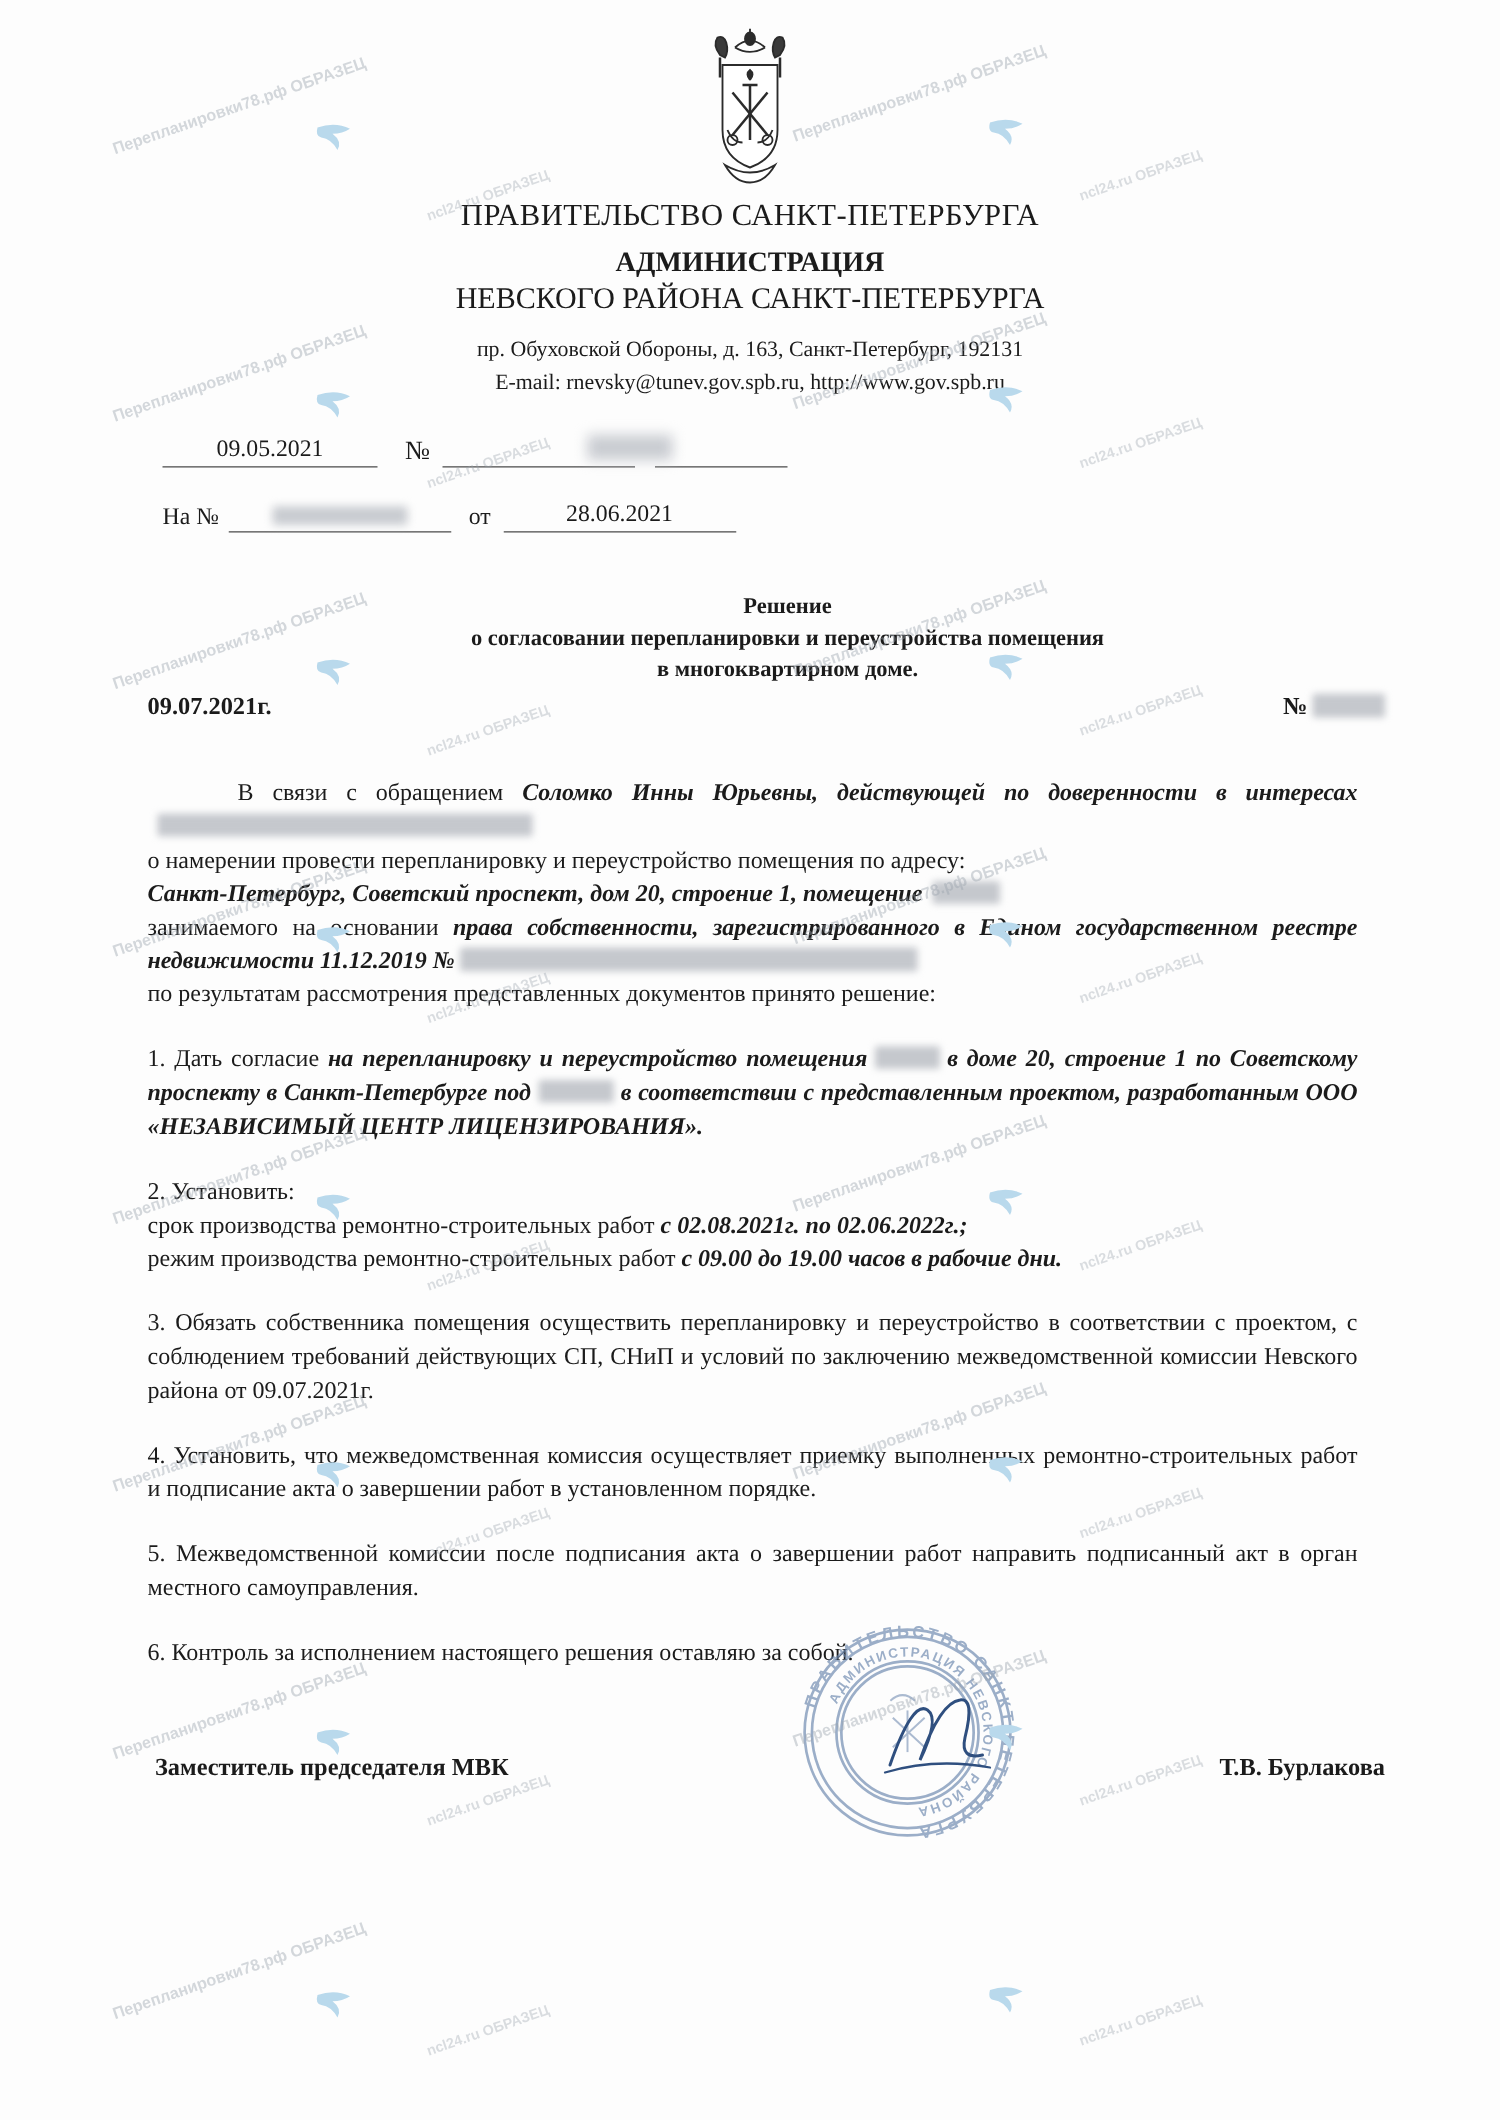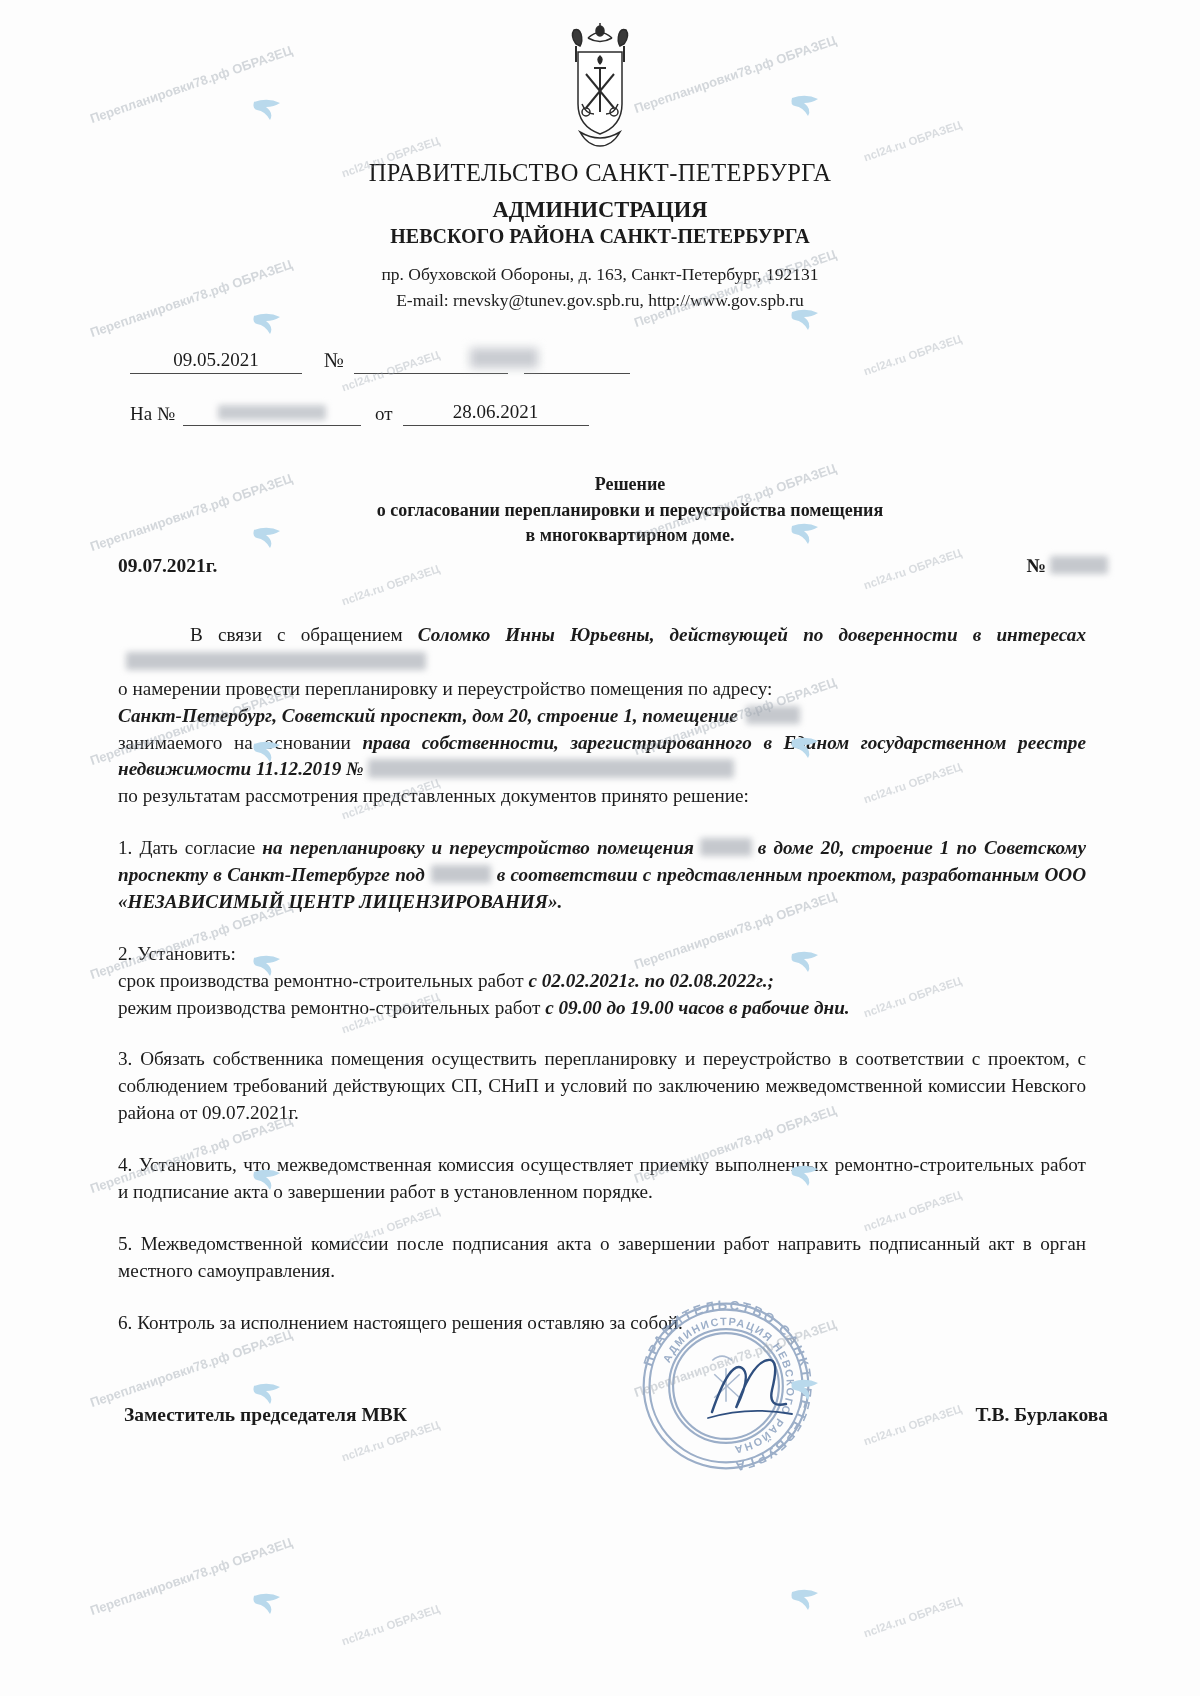--- a/index.html
+++ b/index.html
@@ -68,22 +68,22 @@
     line-height: 1.22;
     font-weight: 400;
   }
   .org-adm {
     font-size: 22.5px;
     font-weight: 700;
     line-height: 1.3;
     margin-top: 7px;
   }
   .org-dist {
-    font-size: 20px;
-    font-weight: 700;
+    font-size: 24px;
+    font-weight: 400;
     line-height: 1.25;
   }
   .contact {
     margin-top: 13px;
     font-size: 17.5px;
     line-height: 1.48;
   }
 
   
   .reg {
@@ -307,21 +307,21 @@
     <div class="gap"></div>
 
     <p>
       <span>1. Дать согласие </span><span class="it">на перепланировку и переустройство помещения</span><span class="redact-inline" style="width:52px;margin:0 6px"></span><span class="it">в доме 20, строение 1 по Советскому проспекту в Санкт-Петербурге под</span><span class="redact-inline" style="width:60px;margin:0 6px"></span><span class="it">в соответствии с представленным проектом, разработанным ООО «НЕЗАВИСИМЫЙ ЦЕНТР ЛИЦЕНЗИРОВАНИЯ».</span>
     </p>
 
     <div class="gap"></div>
 
     <p>2. Установить:</p>
     <p>
-      <span>срок производства ремонтно-строительных работ </span><span class="it">с 02.02.2021г. по 02.08.2022г.;</span>
+      <span>срок производства ремонтно-строительных работ </span><span class="it">с 02.08.2021г. по 02.06.2022г.;</span>
     </p>
     <p>
       <span>режим производства ремонтно-строительных работ </span><span class="it">с 09.00 до 19.00 часов в рабочие дни.</span>
     </p>
 
     <div class="gap"></div>
 
     <p>3. Обязать собственника помещения осуществить перепланировку и переустройство в соответствии с проектом, с соблюдением требований действующих СП, СНиП и условий по заключению межведомственной комиссии Невского района от 09.07.2021г.</p>
 
     <div class="gap"></div>

